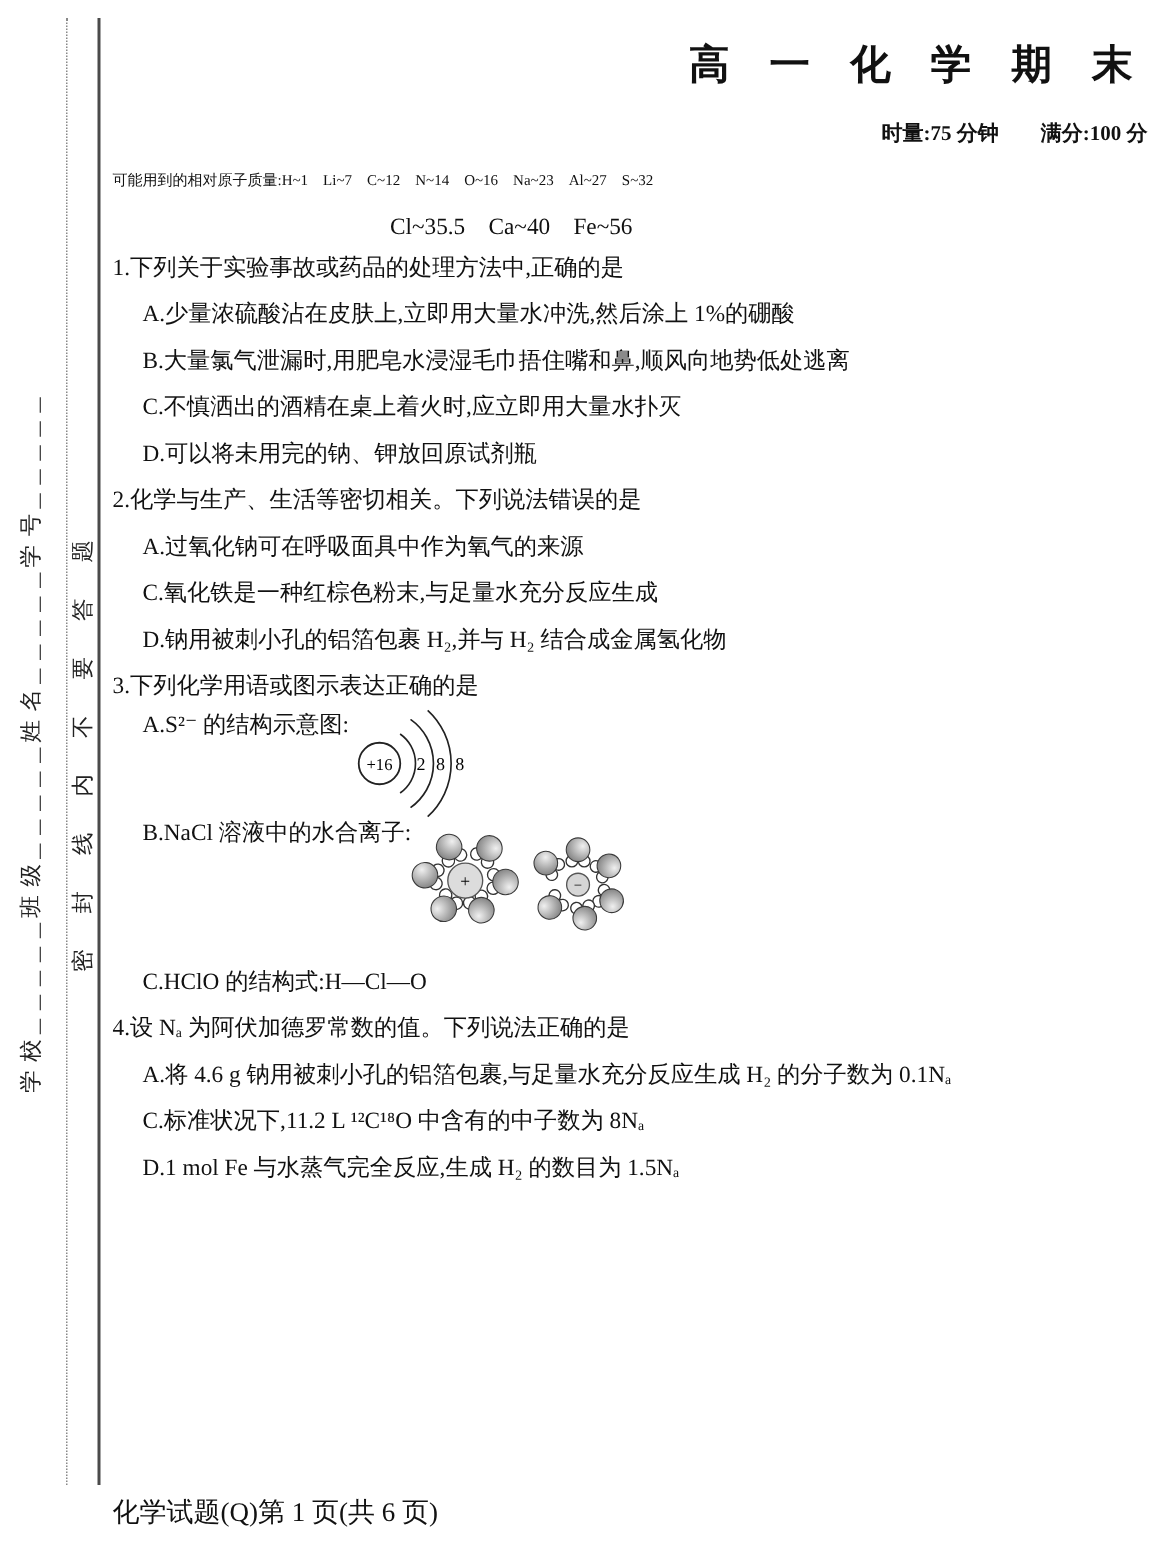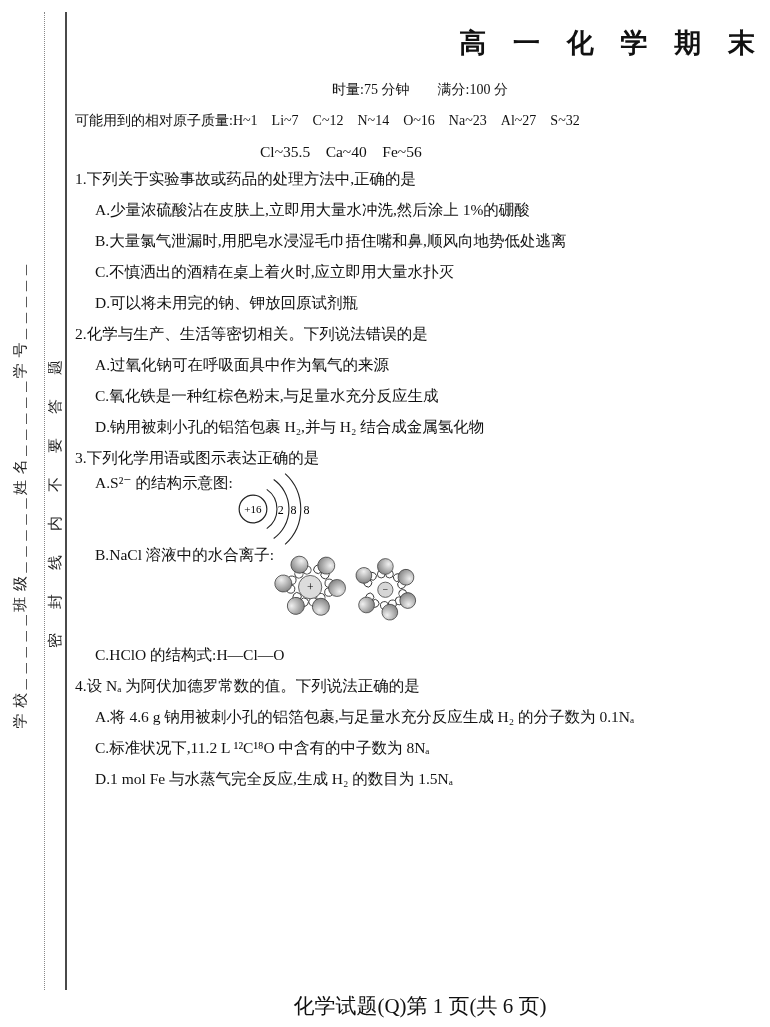--- a/index.html
+++ b/index.html
@@ -18,30 +18,30 @@
   }
   .seal-phrase{
     position:absolute;width:330px;height:18px;left:-110px;top:483px;
     transform:rotate(-90deg);text-align:center;white-space:nowrap;
     font-size:15px;letter-spacing:24px;color:#222;
   }
   
   .main{position:absolute;left:75px;top:0;width:690px;}
   .page-title{font-size:27px;font-weight:bold;letter-spacing:10px;text-align:right;
     margin:26px 0 0 0;line-height:34px;}
-  .exam-meta{text-align:center;font-weight:normal;font-size:14px;margin-top:21px;line-height:18px;white-space:pre-wrap;}
-  .mass-line1{font-size:14px;margin-top:11px;line-height:22px;white-space:pre-wrap;}
+  .exam-meta{text-align:right;font-weight:bold;font-size:14px;margin-top:21px;line-height:18px;white-space:pre-wrap;}
+  .mass-line1{font-size:10px;margin-top:11px;line-height:22px;white-space:pre-wrap;}
   .mass-line2{font-size:15.5px;margin-top:9px;line-height:22px;white-space:pre-wrap;padding-left:185px;}
   .section-head{font-weight:bold;font-size:15.5px;line-height:31px;margin-top:15px;white-space:pre-wrap;}
   .q{font-size:15.5px;}
   .q .stem{line-height:31px;white-space:pre-wrap;}
   .q .opt{line-height:31px;padding-left:20px;white-space:pre-wrap;}
   .opt-flex{display:flex;align-items:flex-start;padding-left:20px;line-height:normal;}
   .opt-flex .opt-label{white-space:pre-wrap;}
-  .page-footer{position:absolute;left:75px;bottom:7px;width:690px;text-align:center;font-size:21px;}
+  .page-footer{position:absolute;left:75px;bottom:7px;width:690px;text-align:left;font-size:18px;}
   svg text{font-family:"Liberation Serif","DejaVu Serif",serif;}
   .h-atom{fill:#ffffff;stroke:#333;stroke-width:1;}
   .o-atom{fill:url(#gO);stroke:#3a3a3a;stroke-width:0.8;}
 </style>
 </head>
 <body>
 
 <div class="seal-dotted"></div>
 <div class="seal-solid"></div>
 <div class="student-fields">学 校＿＿＿＿＿班 级＿＿＿＿＿姓 名＿＿＿＿＿学 号＿＿＿＿＿</div>

